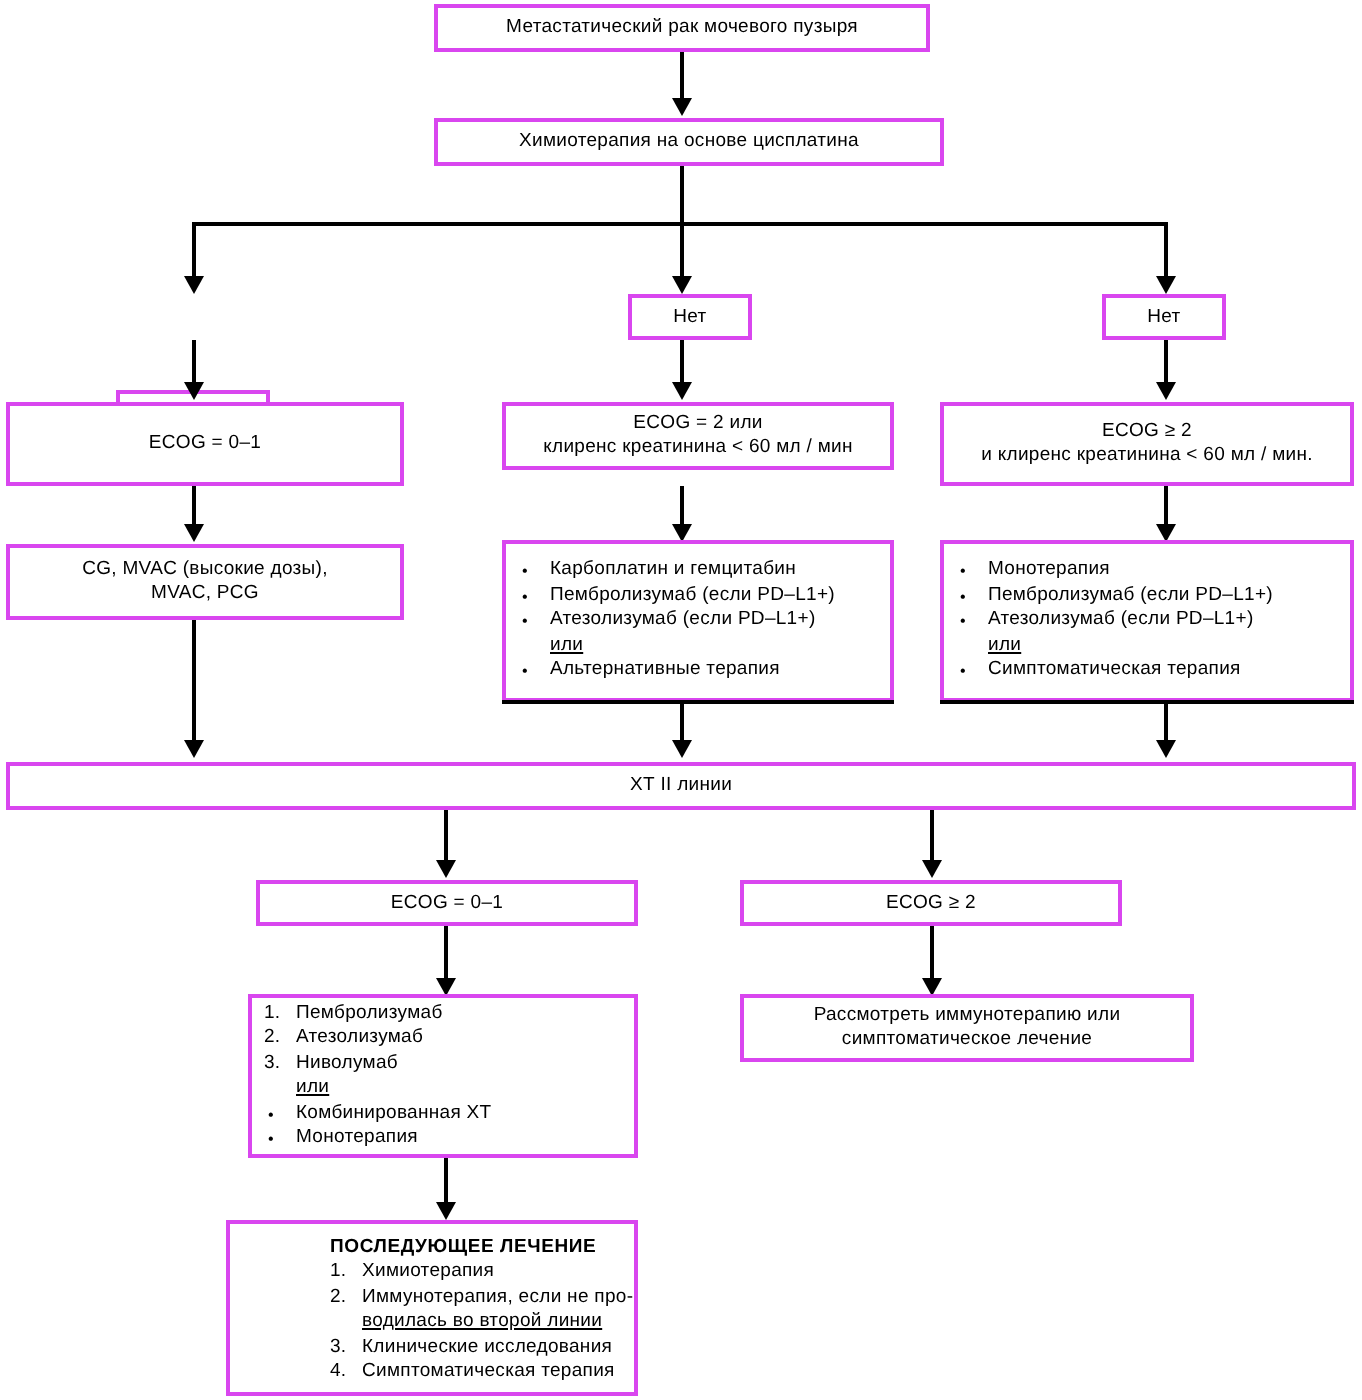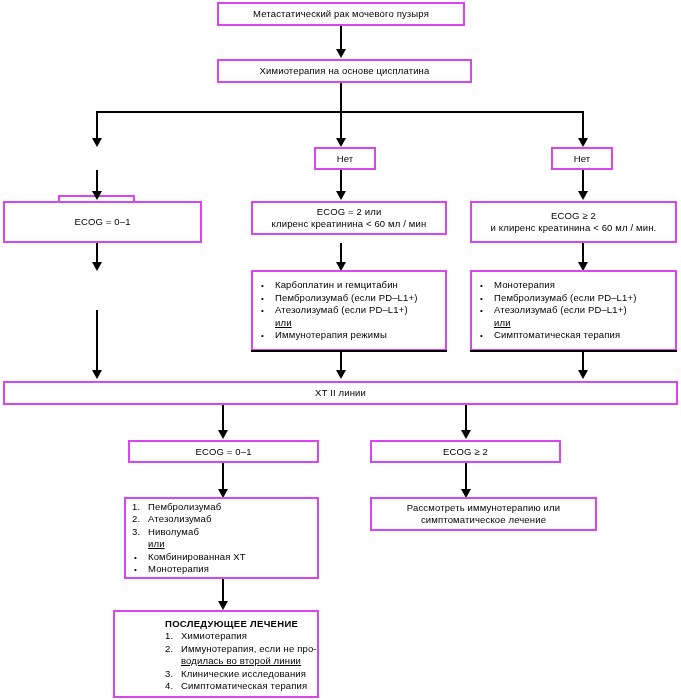--- a/index.html
+++ b/index.html
@@ -145,28 +145,32 @@
     <span class="line">и клиренс креатинина &lt; 60 мл / мин.</span>
   </div>
 
   <div class="vline" style="left:96px; top:243px; height:22px;"></div>
   <div class="arrow" style="left:92px; top:262px;"></div>
   <div class="vline" style="left:340px; top:243px; height:22px;"></div>
   <div class="arrow" style="left:336px; top:262px;"></div>
   <div class="vline" style="left:582px; top:243px; height:22px;"></div>
   <div class="arrow" style="left:578px; top:262px;"></div>
 
+  <div class="box" style="left:3px; top:272px; width:199px; height:38px;">
+    <span class="line">CG, MVAC (высокие дозы),</span>
+    <span class="line">MVAC, PCG</span>
+  </div>
 
   <div class="box left-align" style="left:251px; top:270px; width:196px; height:81px;">
     <ul class="lst" id="regimen-mid-list">
         <li class="bulleted"><span class="mk">•</span><span>Карбоплатин и гемцитабин</span></li>
         <li class="bulleted"><span class="mk">•</span><span>Пембролизумаб (если PD–L1+)</span></li>
         <li class="bulleted"><span class="mk">•</span><span>Атезолизумаб (если PD–L1+)</span></li>
         <li class="plain"><span>или</span></li>
-        <li class="bulleted"><span class="mk">•</span><span>Иммунотерапия режимы</span></li>
+        <li class="bulleted"><span class="mk">•</span><span>Альтернативные терапия</span></li>
       </ul>
   </div>
 
   <div class="box left-align" style="left:470px; top:270px; width:207px; height:81px;">
     <ul class="lst" id="regimen-right-list">
         <li class="bulleted"><span class="mk">•</span><span>Монотерапия</span></li>
         <li class="bulleted"><span class="mk">•</span><span>Пембролизумаб (если PD–L1+)</span></li>
         <li class="bulleted"><span class="mk">•</span><span>Атезолизумаб (если PD–L1+)</span></li>
         <li class="plain"><span>или</span></li>
         <li class="bulleted"><span class="mk">•</span><span>Симптоматическая терапия</span></li>

